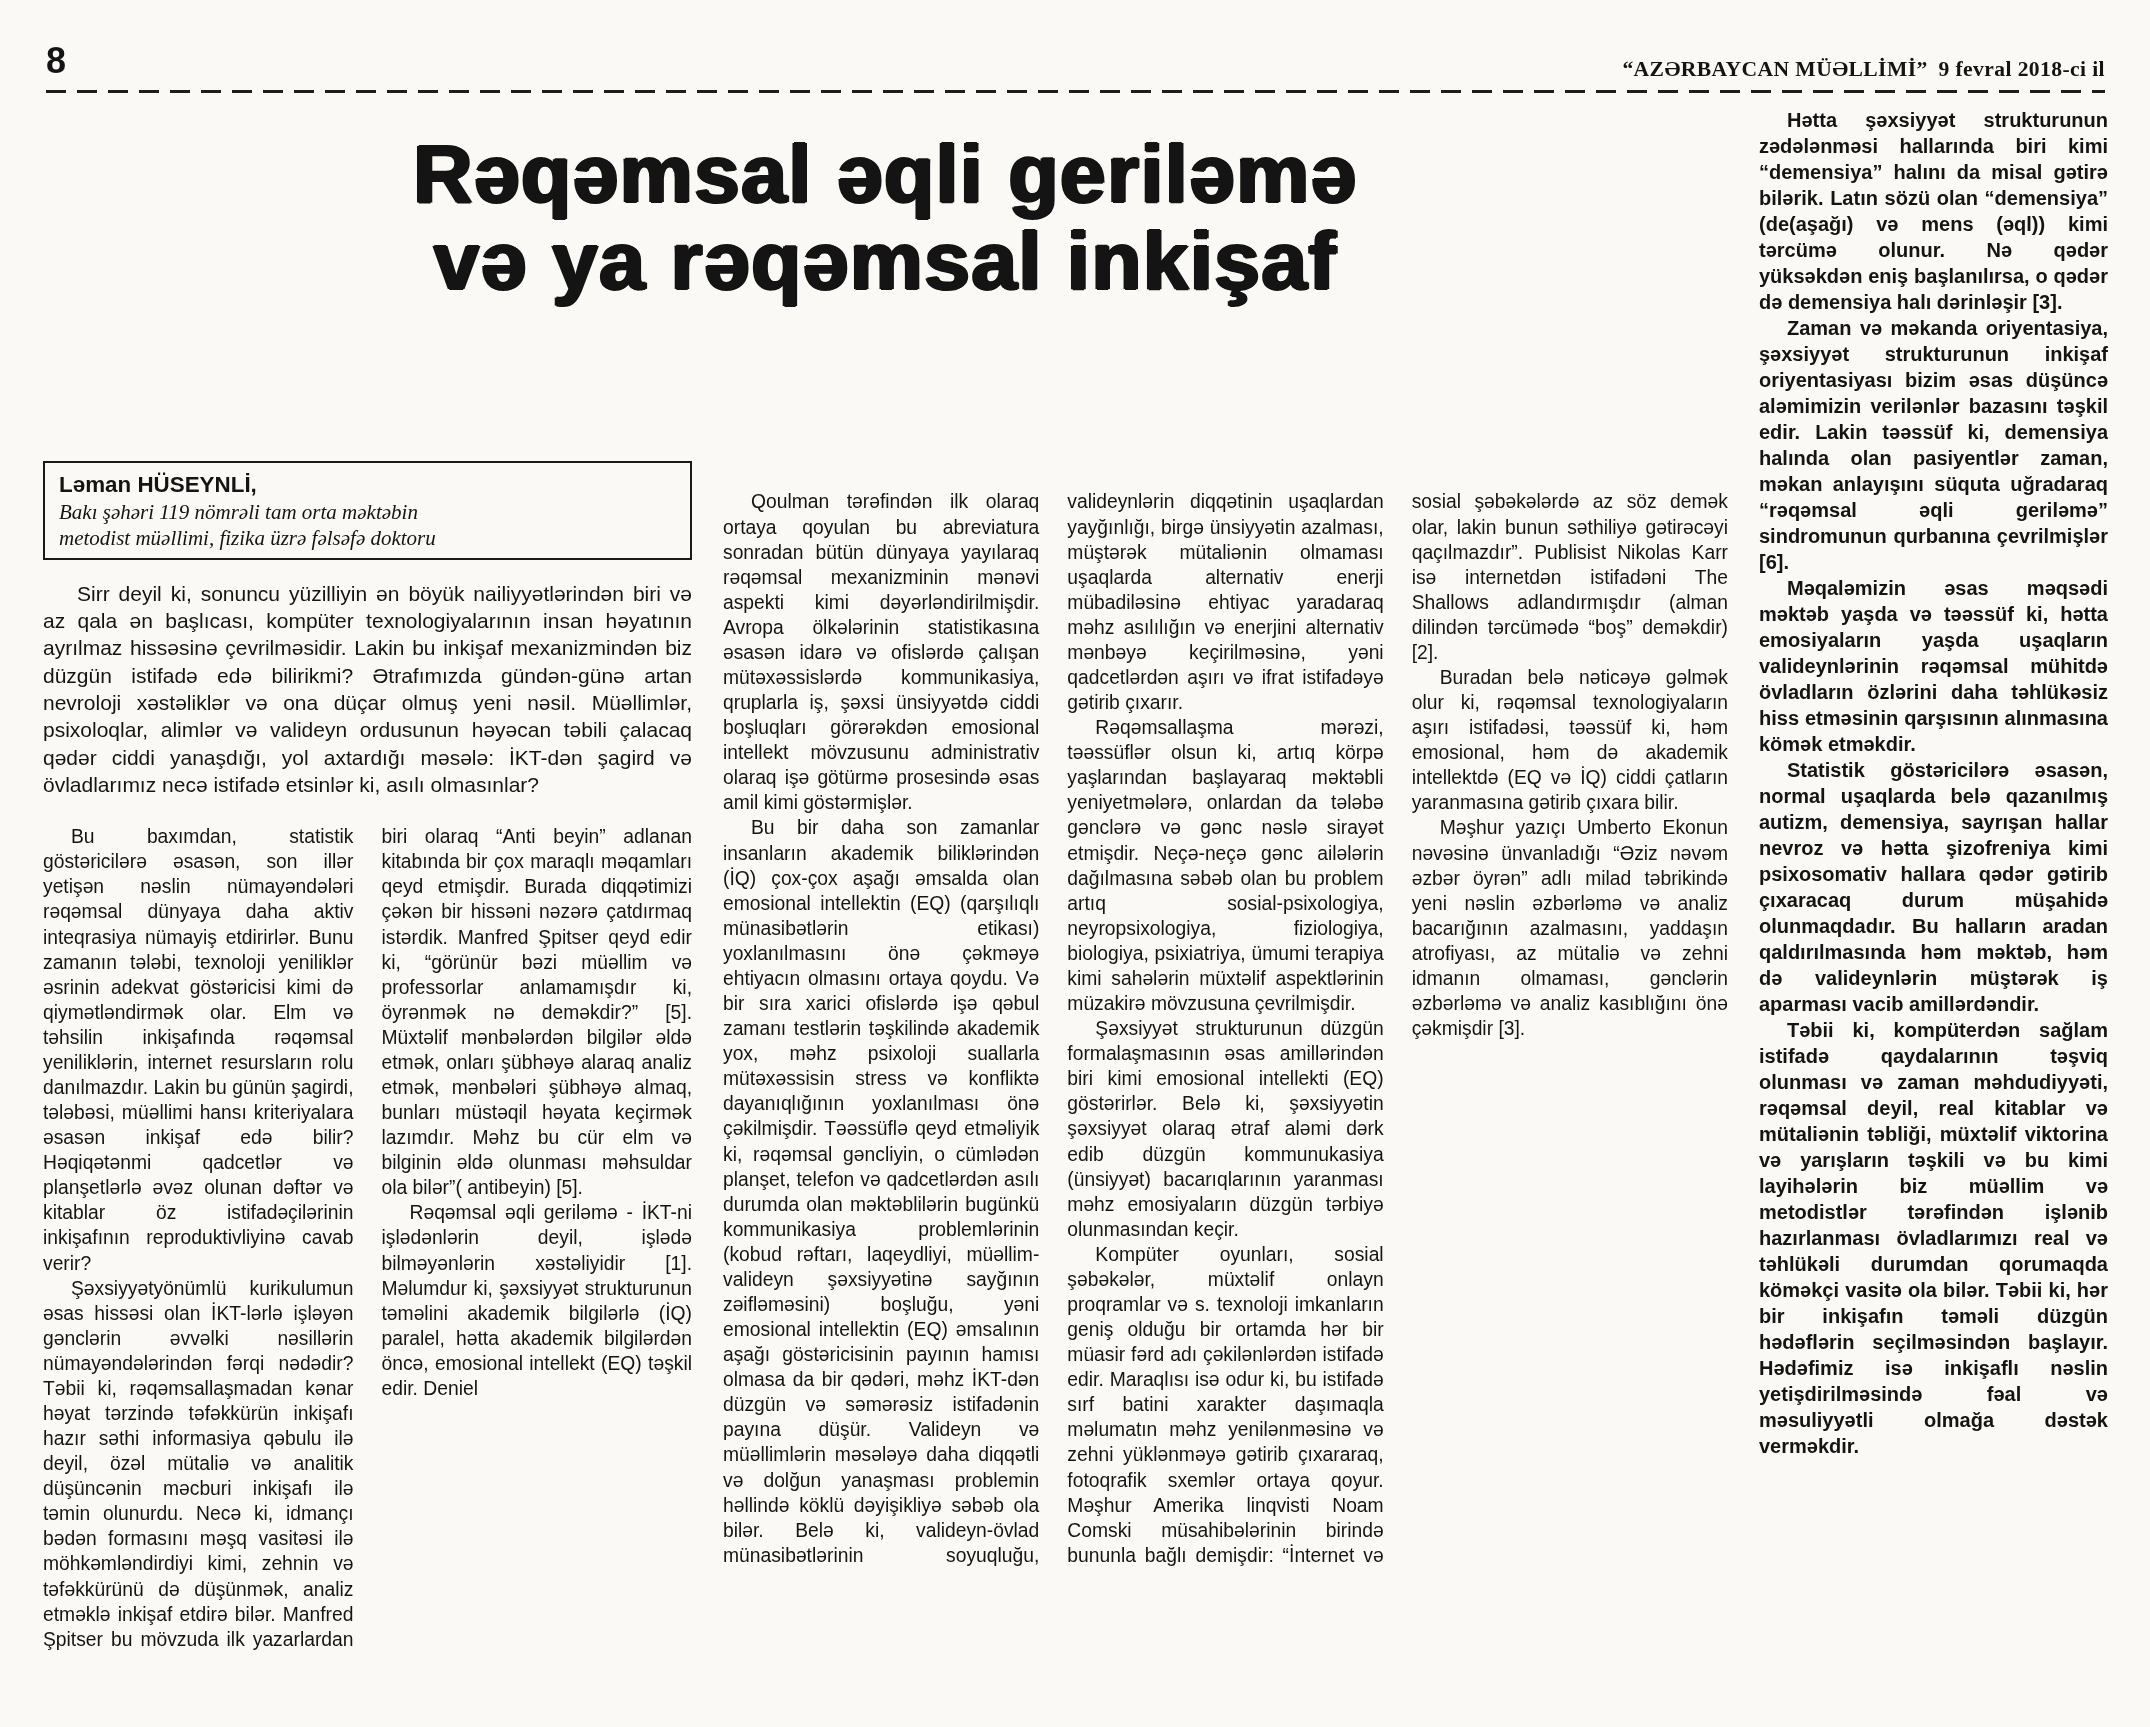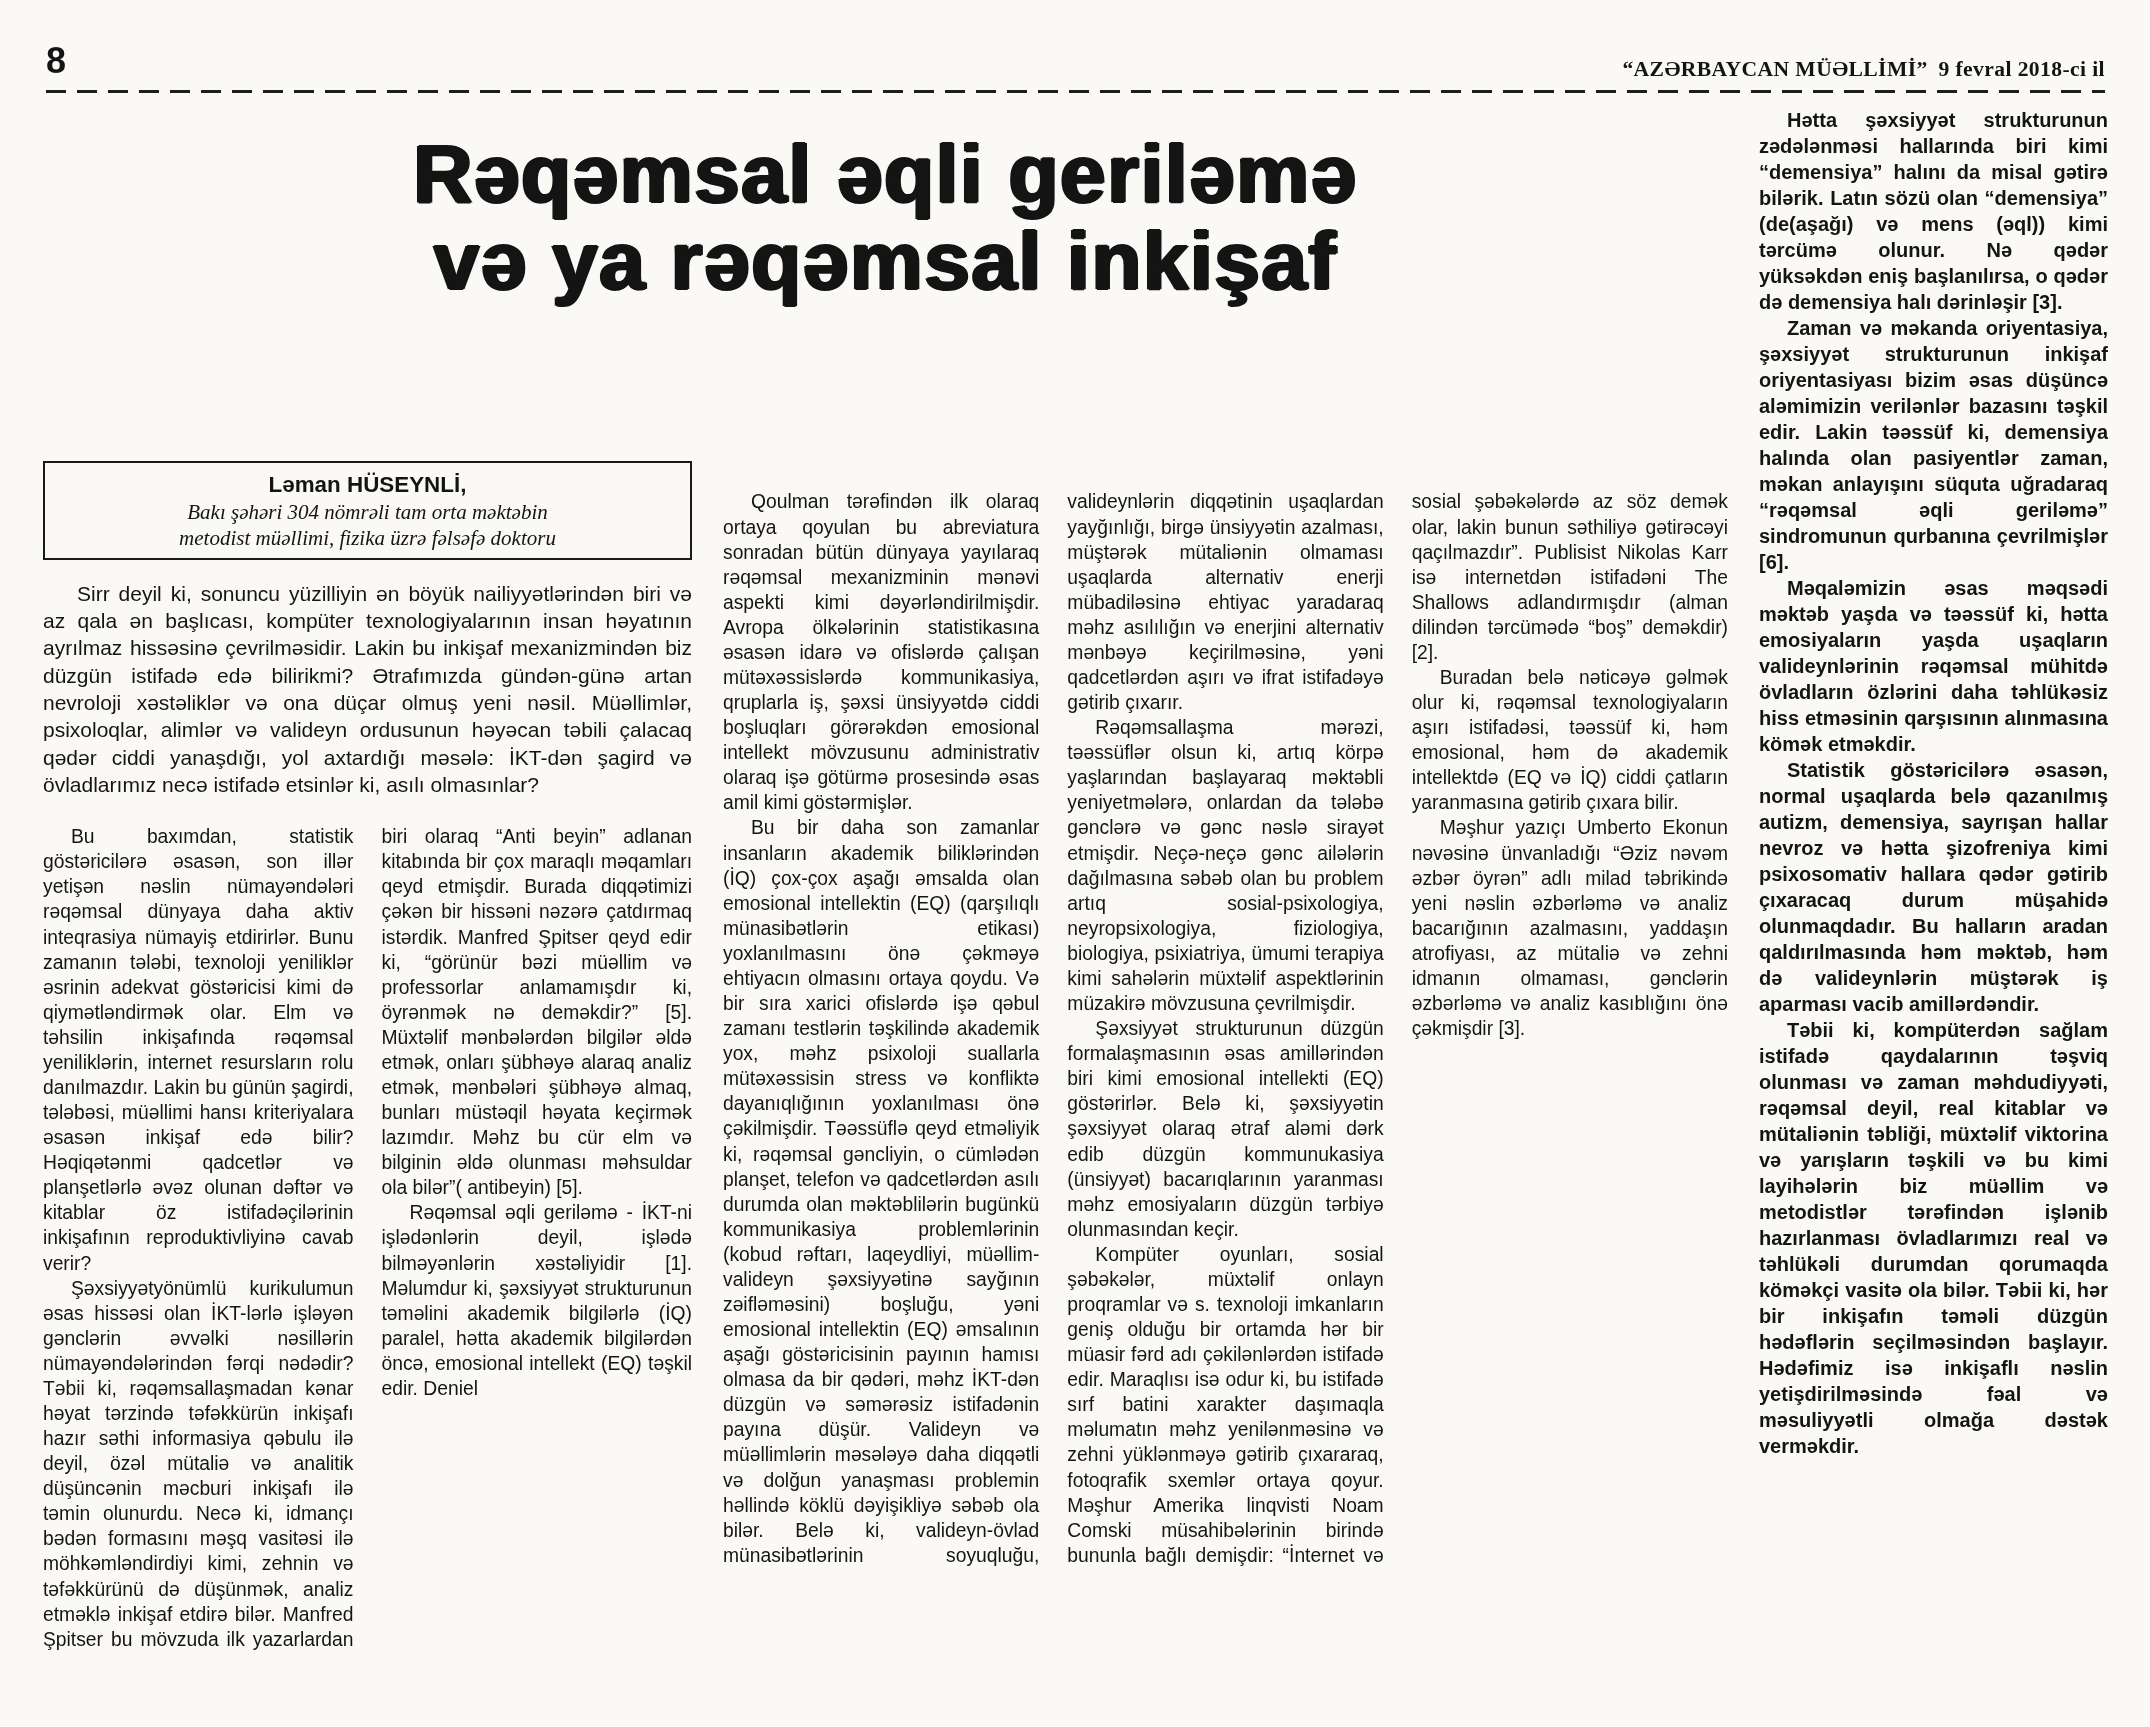--- a/index.html
+++ b/index.html
@@ -32,21 +32,21 @@
     font-size:82px;line-height:1.06;font-weight:bold;letter-spacing:1.5px;
     text-shadow:1.7px 0 currentColor,-1.7px 0 currentColor,0 1.1px currentColor,0 -1.1px currentColor;
   }
   
   .below-head{display:flex;gap:31px;flex:1;min-height:0;}
   .group-a{flex:0 0 649px;display:flex;flex-direction:column;}
   .group-b{flex:1;min-width:0;display:flex;flex-direction:column;}
   
   .author-box{
     border:2.3px solid #1a1a1a;box-sizing:border-box;
-    padding:7.7px 14px 6.2px 14px;text-align:center;
+    padding:7.7px 14px 6.2px 14px;
   }
   .author-name{font-weight:bold;font-size:22.4px;line-height:1.25;}
   .author-aff{
     font-family:"Liberation Serif",serif;font-style:italic;font-size:21px;line-height:1.25;
   }
   .author-aff.underlined{text-underline-offset:3.9px;}
   
   .lead{
     margin:20px 0 0 0;font-size:21px;line-height:1.3;text-align:justify;
     text-indent:34px;
@@ -92,21 +92,21 @@
       <div class="headline-wrap">
         <div class="headline-line">Rəqəmsal əqli geriləmə</div>
         <div class="headline-line">və ya rəqəmsal inkişaf</div>
       </div>
 
       <div class="below-head">
 
         <div class="group-a">
           <div class="author-box">
             <div class="author-name">Ləman HÜSEYNLİ,</div>
-            <div class="author-aff">Bakı şəhəri 304 nömrəli tam orta məktəbin</div>
+            <div class="author-aff">Bakı şəhəri 119 nömrəli tam orta məktəbin</div>
             <div class="author-aff underlined">metodist müəllimi, fizika üzrə fəlsəfə doktoru</div>
           </div>
           <p class="lead">Sirr deyil ki, sonuncu yüzilliyin ən böyük nailiyyətlərindən biri və az qala ən başlıcası, kompüter texnologiyalarının insan həyatının ayrılmaz hissəsinə çevrilməsidir. Lakin bu inkişaf mexanizmindən biz düzgün istifadə edə bilirikmi? Ətrafımızda gündən-günə artan nevroloji xəstəliklər və ona düçar olmuş yeni nəsil. Müəllimlər, psixoloqlar, alimlər və valideyn ordusunun həyəcan təbili çalacaq qədər ciddi yanaşdığı, yol axtardığı məsələ: İKT-dən şagird və övladlarımız necə istifadə etsinlər ki, asılı olmasınlar?</p>
           <div class="cols-2 body">
               <p>Bu baxımdan, statistik göstəricilərə əsasən, son illər yetişən nəslin nümayəndələri rəqəmsal dünyaya daha aktiv inteqrasiya nümayiş etdirirlər. Bunu zamanın tələbi, texnoloji yeniliklər əsrinin adekvat göstəricisi kimi də qiymətləndirmək olar. Elm və təhsilin inkişafında rəqəmsal yeniliklərin, internet resursların rolu danılmazdır. Lakin bu günün şagirdi, tələbəsi, müəllimi hansı kriteriyalara əsasən inkişaf edə bilir? Həqiqətənmi qadcetlər və planşetlərlə əvəz olunan dəftər və kitablar öz istifadəçilərinin inkişafının reproduktivliyinə cavab verir?</p>
               <p>Şəxsiyyətyönümlü kurikulumun əsas hissəsi olan İKT-lərlə işləyən gənclərin əvvəlki nəsillərin nümayəndələrindən fərqi nədədir? Təbii ki, rəqəmsallaşmadan kənar həyat tərzində təfəkkürün inkişafı hazır səthi informasiya qəbulu ilə deyil, özəl mütaliə və analitik düşüncənin məcburi inkişafı ilə təmin olunurdu. Necə ki, idmançı bədən formasını məşq vasitəsi ilə möhkəmləndirdiyi kimi, zehnin və təfəkkürünü də düşünmək, analiz etməklə inkişaf etdirə bilər. Manfred Şpitser bu mövzuda ilk yazarlardan biri olaraq “Anti beyin” adlanan kitabında bir çox maraqlı məqamları qeyd etmişdir. Burada diqqətimizi çəkən bir hissəni nəzərə çatdırmaq istərdik. Manfred Şpitser qeyd edir ki, “görünür bəzi müəllim və professorlar anlamamışdır ki, öyrənmək nə deməkdir?” [5]. Müxtəlif mənbələrdən bilgilər əldə etmək, onları şübhəyə alaraq analiz etmək, mənbələri şübhəyə almaq, bunları müstəqil həyata keçirmək lazımdır. Məhz bu cür elm və bilginin əldə olunması məhsuldar ola bilər”( antibeyin) [5].</p>
               <p>Rəqəmsal əqli geriləmə - İKT-ni işlədənlərin deyil, işlədə bilməyənlərin xəstəliyidir [1]. Məlumdur ki, şəxsiyyət strukturunun təməlini akademik bilgilərlə (İQ) paralel, hətta akademik bilgilərdən öncə, emosional intellekt (EQ) təşkil edir. Deniel</p>
             </div>
         </div>
 

